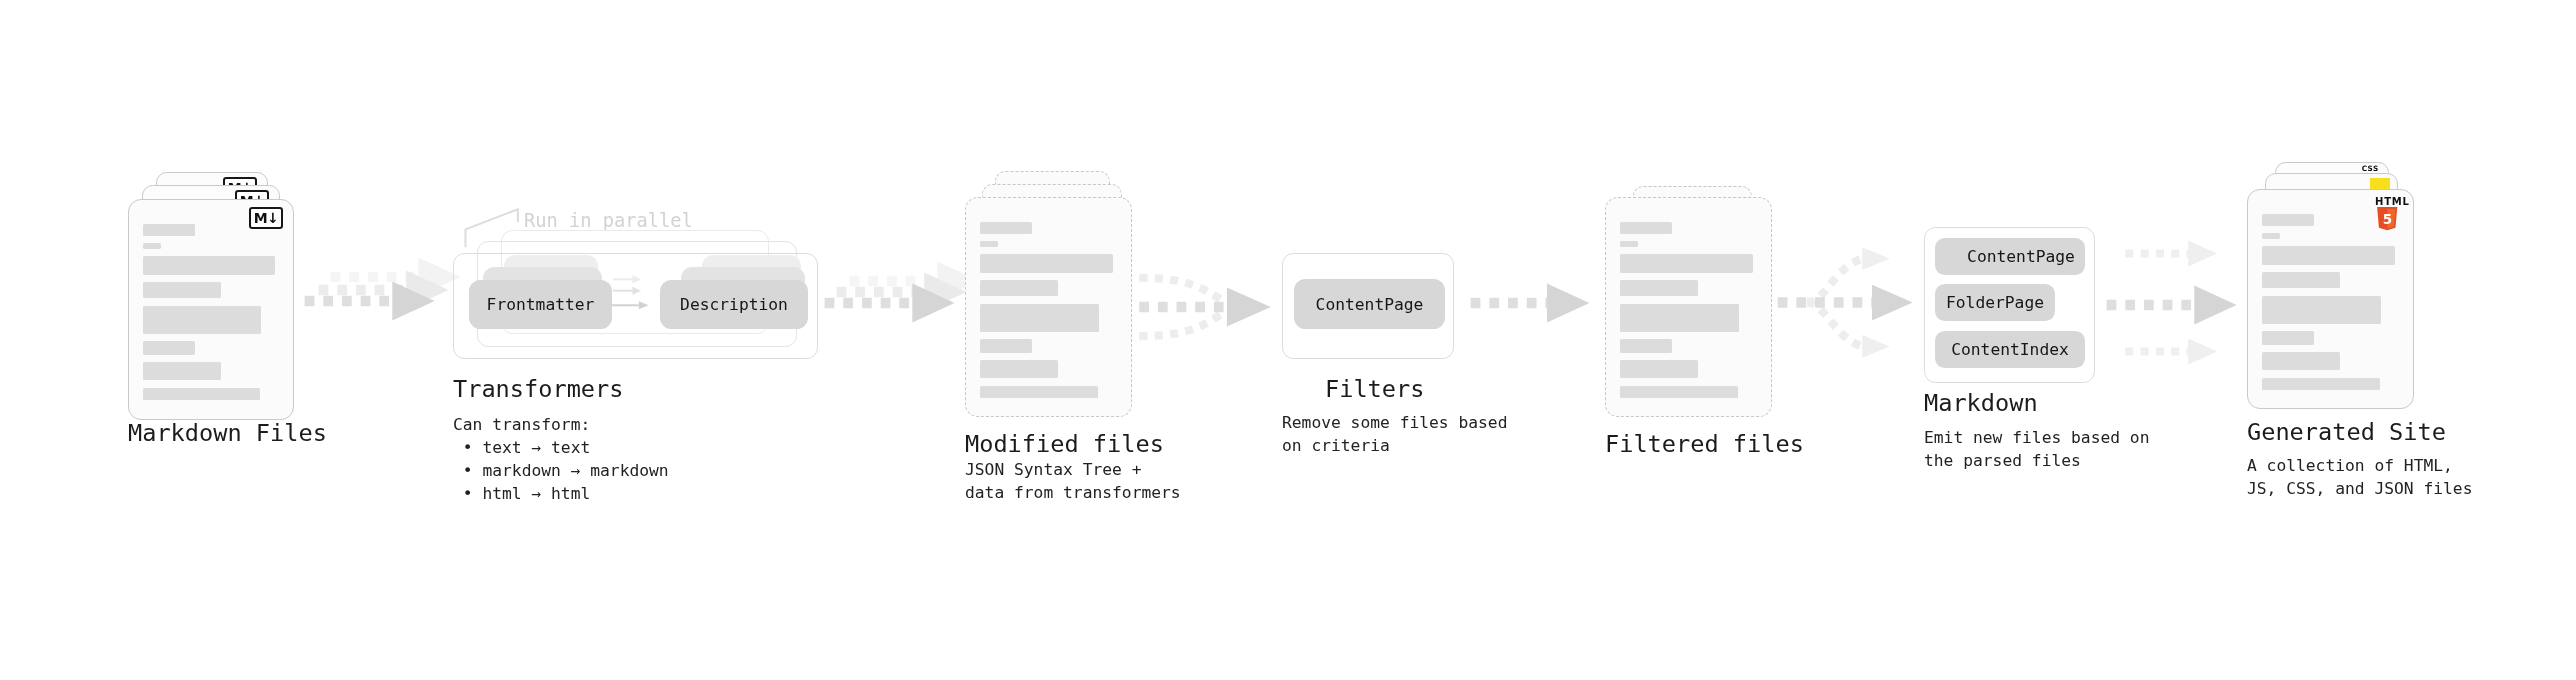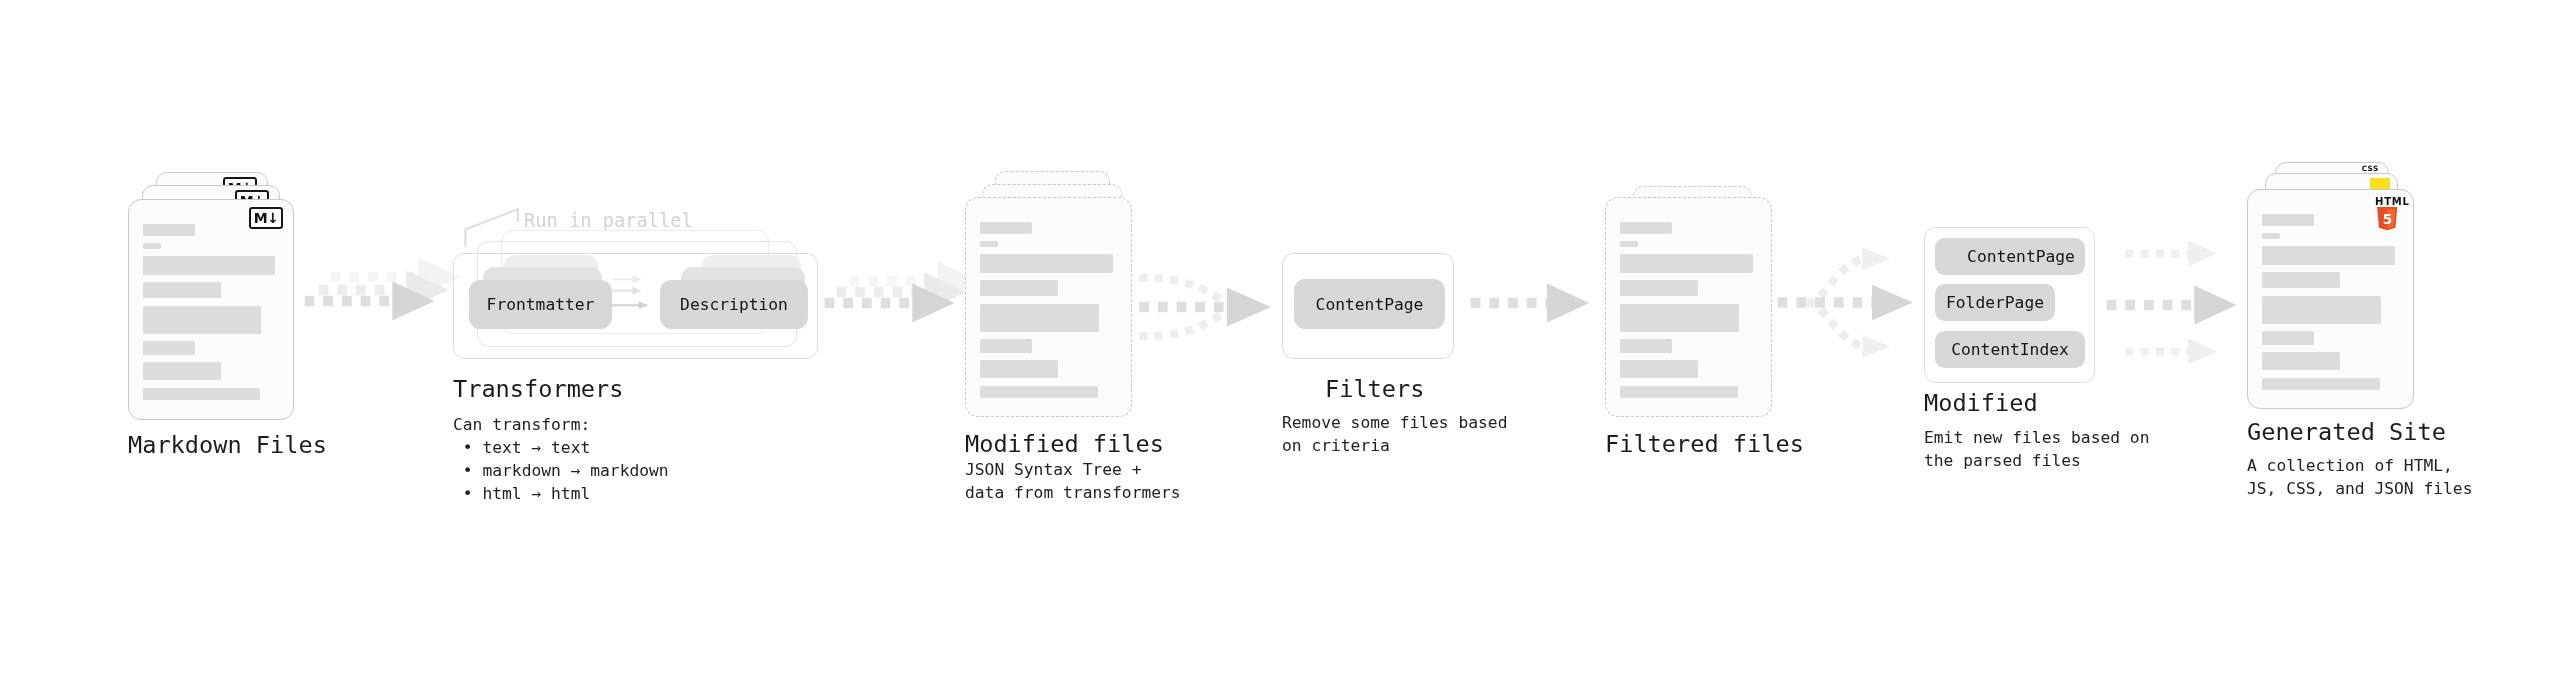--- a/index.html
+++ b/index.html
@@ -74,21 +74,21 @@
           <div class="skel-bar" style="width: 38%; height: 11.4px;"></div>
           <div class="skel-bar" style="width: 13%; height: 5.7px;"></div>
           <div class="skel-bar" style="width: 97%; height: 18.7px;"></div>
           <div class="skel-bar" style="width: 57%; height: 16.3px;"></div>
           <div class="skel-bar" style="width: 87%; height: 28px;"></div>
           <div class="skel-bar" style="width: 38%; height: 14px;"></div>
           <div class="skel-bar" style="width: 57%; height: 18px;"></div>
           <div class="skel-bar" style="width: 86%; height: 12.2px;"></div>
         </div>
     </div>
-    <div class="stage-title" style="left:128px;top:431px;text-align:center;">Markdown Files</div>
+    <div class="stage-title" style="left:128px;top:419px;text-align:center;">Markdown Files</div>
   </div>
 
   <div>
     <svg class="abs" style="left:329px;top:254px;" width="134" height="46" viewBox="0 0 165 56">
       <line x1="2" y1="28" x2="110" y2="28" stroke="#f5f5f5" stroke-width="13" stroke-dasharray="12 11"></line>
       <polygon points="110,4 110,52 162,28" fill="#f3f3f3"></polygon>
     </svg>
     <svg class="abs" style="left:317px;top:267px;" width="134" height="46" viewBox="0 0 165 56">
       <line x1="2" y1="28" x2="110" y2="28" stroke="#ececec" stroke-width="13" stroke-dasharray="12 11"></line>
       <polygon points="110,4 110,52 162,28" fill="#eaeaea"></polygon>
@@ -218,21 +218,21 @@
     <polygon points="106,112 106,140 140,126" fill="#efefef"></polygon>
     <line x1="2" y1="72" x2="118" y2="72" stroke="#dedede" stroke-width="13" stroke-dasharray="12 11"></line>
     <polygon points="118,50 118,94 168,72" fill="#d5d5d5"></polygon>
   </svg>
 
   <div>
     <div class="panel filled" style="left:1924px;top:227px;width:171px;height:156px;"></div>
     <div class="pill" style="left:1935px;top:238px;width:150px;height:37px;border-radius:9.8px;padding-left:22px;">ContentPage</div>
     <div class="pill" style="left:1935px;top:284px;width:120px;height:37px;border-radius:9.8px;">FolderPage</div>
     <div class="pill" style="left:1935px;top:331px;width:150px;height:37px;border-radius:9.8px;">ContentIndex</div>
-    <div class="stage-title" style="left:1924px;top:389px;">Modified</div>
+    <div class="stage-title" style="left:1924px;top:389px;">Markdown</div>
     <div class="stage-caption" style="left:1924px;top:426px;">
       <div>Emit new files based on</div>
       <div>the parsed files</div>
     </div>
   </div>
 
   <div>
     <svg class="abs" style="left:2123px;top:239px;" width="98" height="29" viewBox="0 0 120 36">
       <line x1="2" y1="18" x2="80" y2="18" stroke="#efefef" stroke-width="10" stroke-dasharray="10 9"></line>
       <polygon points="80,2 80,34 116,18" fill="#efefef"></polygon>

